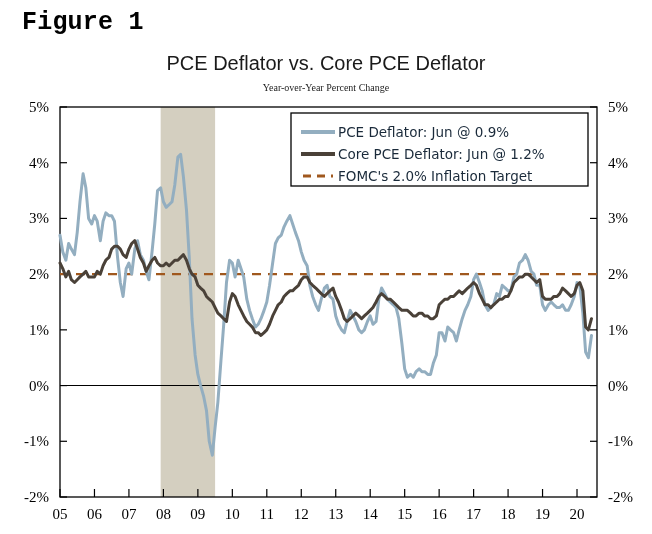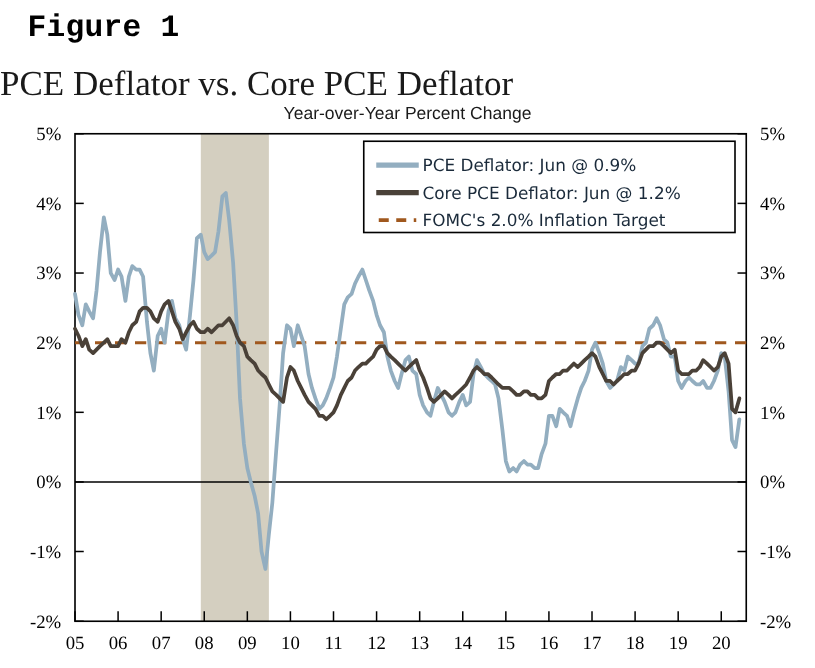--- a/index.html
+++ b/index.html
@@ -1,19 +1,19 @@
 <!DOCTYPE html>
 <html><head>
 <meta charset="utf-8">
 <style>
   html,body{margin:0;padding:0;background:#ffffff;}
   body{width:652px;height:534px;position:relative;font-family:"Liberation Serif",serif;overflow:hidden;}
   #figure-label{position:absolute;left:22px;top:8px;font-family:Liberation Mono, monospace;font-weight:bold;font-size:25px;color:#000;letter-spacing:.2px;}
-  #chart-title{position:absolute;left:0;top:52px;width:652px;font-family:Liberation Serif, serif;font-size:28px;color:#1a1a1a;}
-  #chart-subtitle{position:absolute;left:0;top:82px;width:652px;text-align:center;font-family:Liberation Sans, sans-serif;font-size:14px;color:#1a1a1a;}
+  #chart-title{position:absolute;left:0;top:52px;width:652px;text-align:center;font-family:Liberation Sans, sans-serif;font-size:20px;color:#1a1a1a;}
+  #chart-subtitle{position:absolute;left:0;top:82px;width:652px;text-align:center;font-family:Liberation Serif, serif;font-size:10px;color:#1a1a1a;}
   #plot-wrap{position:absolute;left:0;top:0;width:652px;height:534px;}
   svg{display:block;}
   .tick-label{font-family:"Liberation Serif",serif;font-size:15px;fill:#000;}
   .legend-text{font-family:"DejaVu Sans",sans-serif;font-size:13.5px;fill:#1a2a3a;}
 </style>
 </head>
 <body>
 
 <div id="figure-label">Figure 1</div>
 <div id="chart-title">PCE Deflator vs. Core PCE Deflator</div>

